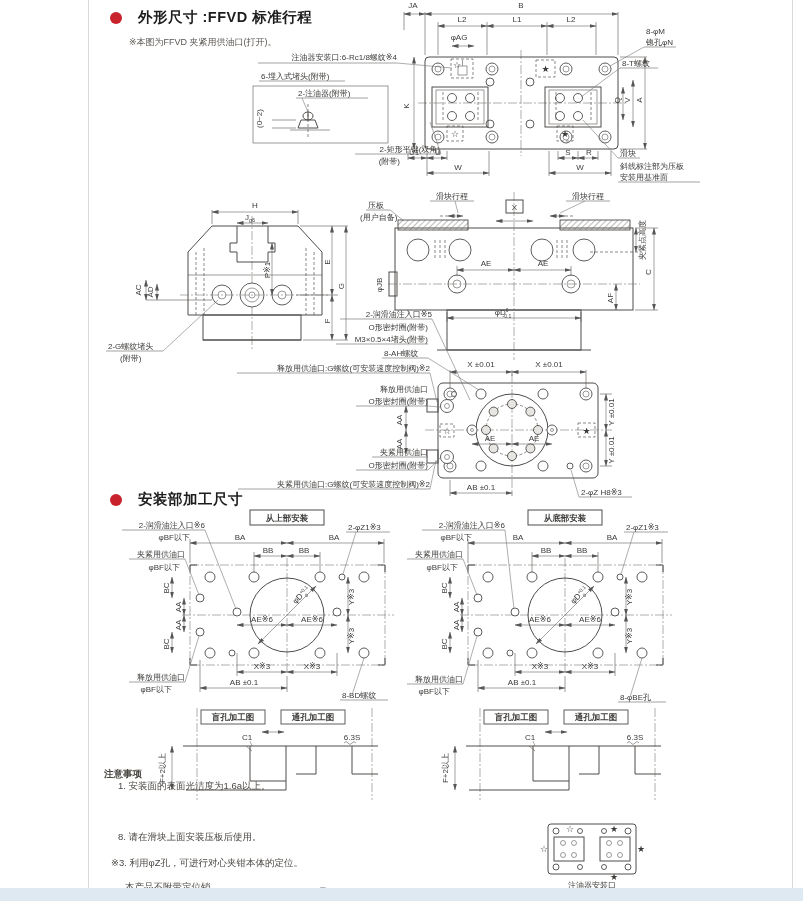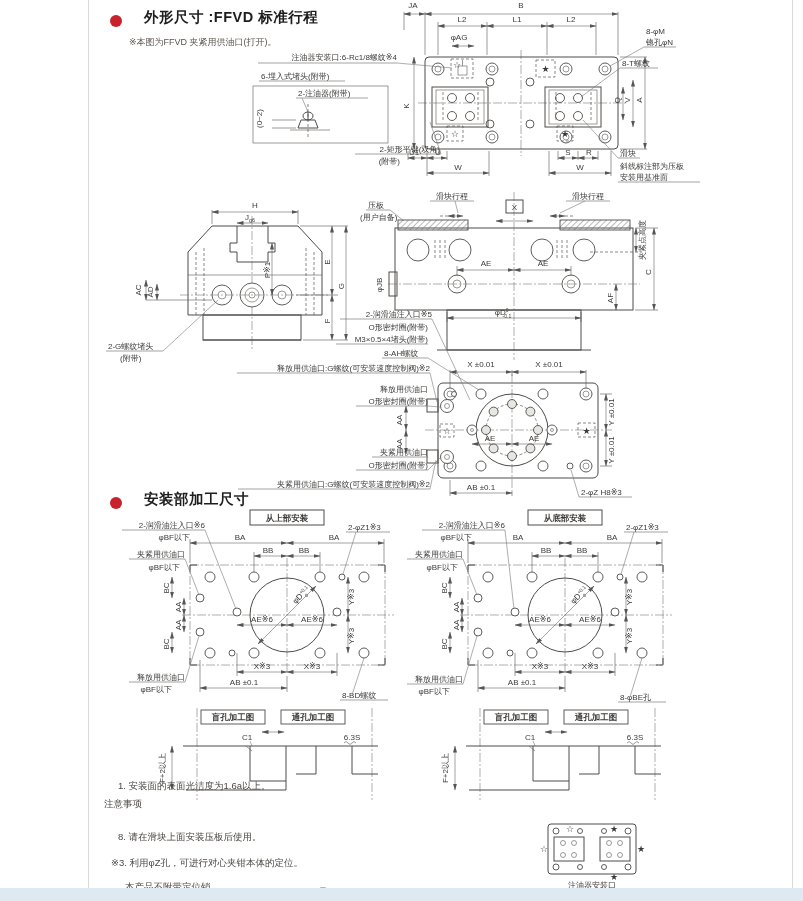--- a/index.html
+++ b/index.html
@@ -1,20 +1,20 @@
 <!DOCTYPE html>
 <html><head>
 <meta charset="utf-8">
 <style>
 *{margin:0;padding:0;box-sizing:border-box}
 html,body{width:803px;height:901px}
 body{position:relative;background:#fbfbf9;font-family:"Liberation Sans","DejaVu Sans",sans-serif;overflow:hidden}
 #page{position:absolute;left:0;top:0;width:803px;height:901px;background:#ffffff}
 .edge{position:absolute;top:0;width:1px;height:888px;background:#d9d9d6}
-.sec-hdr{position:absolute;display:flex;align-items:flex-end;gap:22px}
+.sec-hdr{position:absolute;display:flex;align-items:center;gap:16px}
 .dot{width:12px;height:12px;border-radius:50%;background:#c8232c;display:inline-block}
 .sec-title{font-size:14.5px;font-weight:bold;color:#1d1d1d;letter-spacing:.5px}
 .subnote{position:absolute;font-size:9px;color:#5a5550}
 .note{position:absolute;font-size:9.5px;color:#4a4742;white-space:nowrap}
 .footerband{position:absolute;left:0;top:888px;width:803px;height:13px;background:#dfe9f2}
 .pgmark{position:absolute;color:#9aa4ad;font-size:10px}
 svg{position:absolute;left:0;top:0}
 svg text{font-family:"Liberation Sans","DejaVu Sans",sans-serif;fill:#3c3a38}
 .b{stroke:#4e4c4a;stroke-width:1;fill:none}
 .t{stroke:#5a5856;stroke-width:.6;fill:none}
@@ -667,21 +667,21 @@
   <span class="dot"></span>
   <span class="sec-title">外形尺寸 :FFVD 标准行程</span>
 </div>
 <div class="subnote" style="left:129px;top:36px">※本图为FFVD 夹紧用供油口(打开)。</div>
 
 <div class="sec-hdr" style="left:110px;top:490px">
   <span class="dot"></span>
   <span class="sec-title">安装部加工尺寸</span>
 </div>
 
-<div class="note" style="left:104px;top:798px;font-weight:normal">注意事项</div>
+<div class="note" style="left:104px;top:768px;font-weight:bold">注意事项</div>
 <div class="note" style="left:118px;top:780px">1. 安装面的表面光洁度为1.6a以上。</div>
 <div class="note" style="left:118px;top:831px">8. 请在滑块上面安装压板后使用。</div>
 <div class="note" style="left:111px;top:857px">※3. 利用φZ孔，可进行对心夹钳本体的定位。</div>
 <div class="note" style="left:125px;top:881px">本产品不附带定位销。</div>
 
 <div class="pgmark" style="left:318px;top:884px">▼</div>
 <div class="footerband"></div>
 </div>
 
 </body></html>

